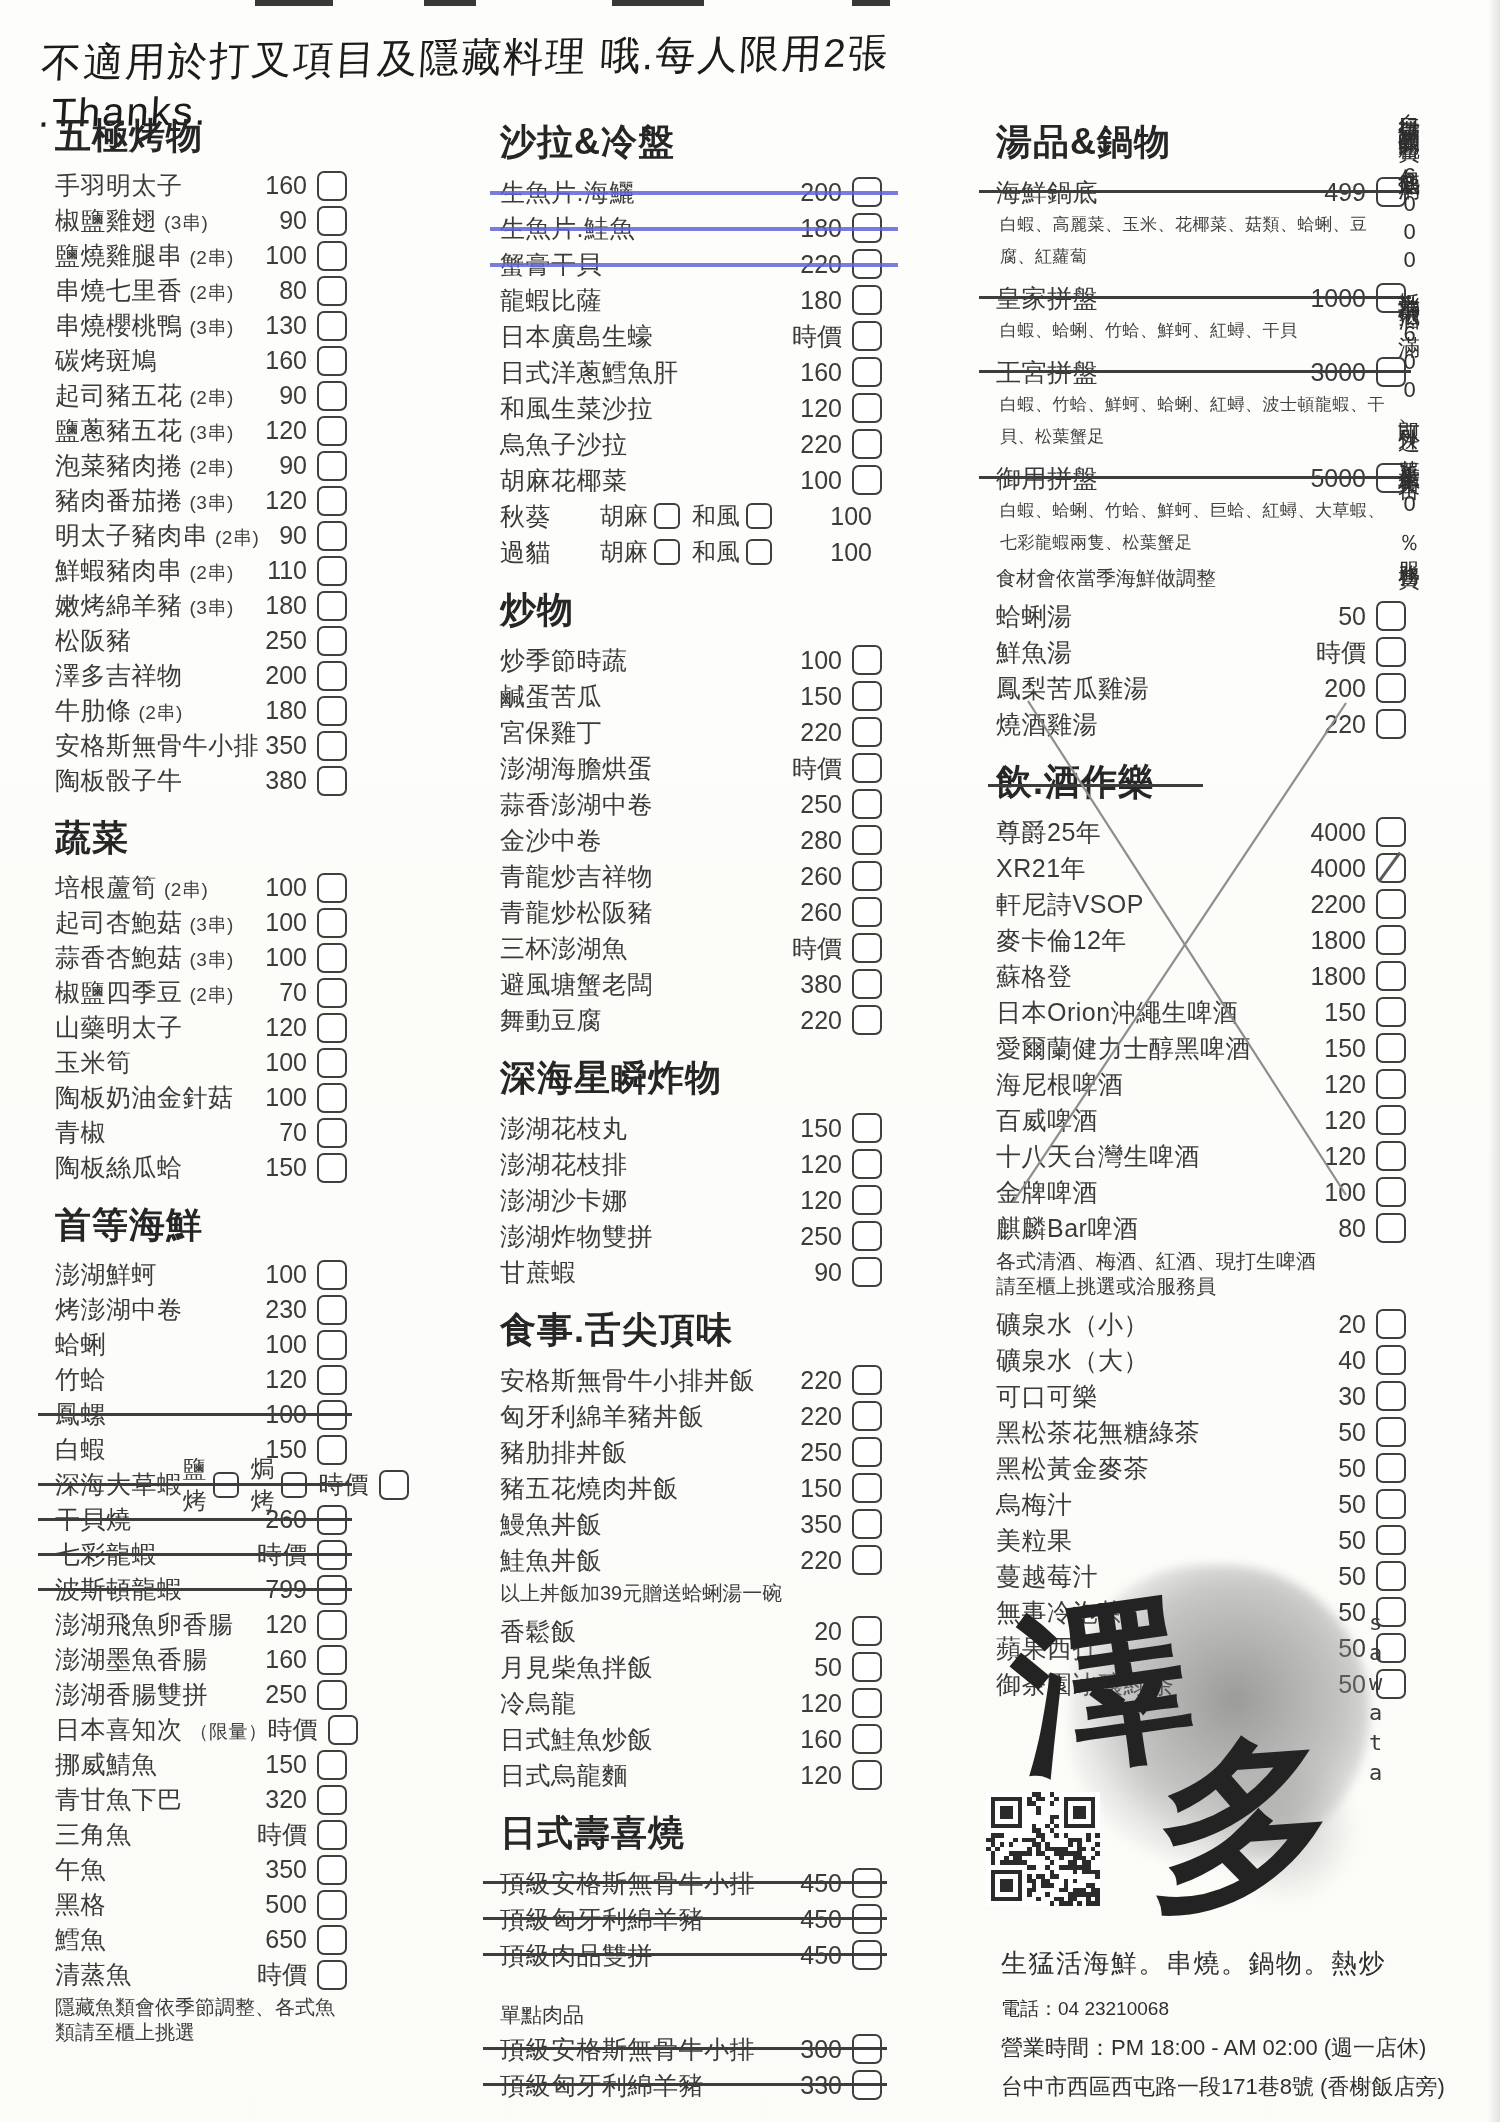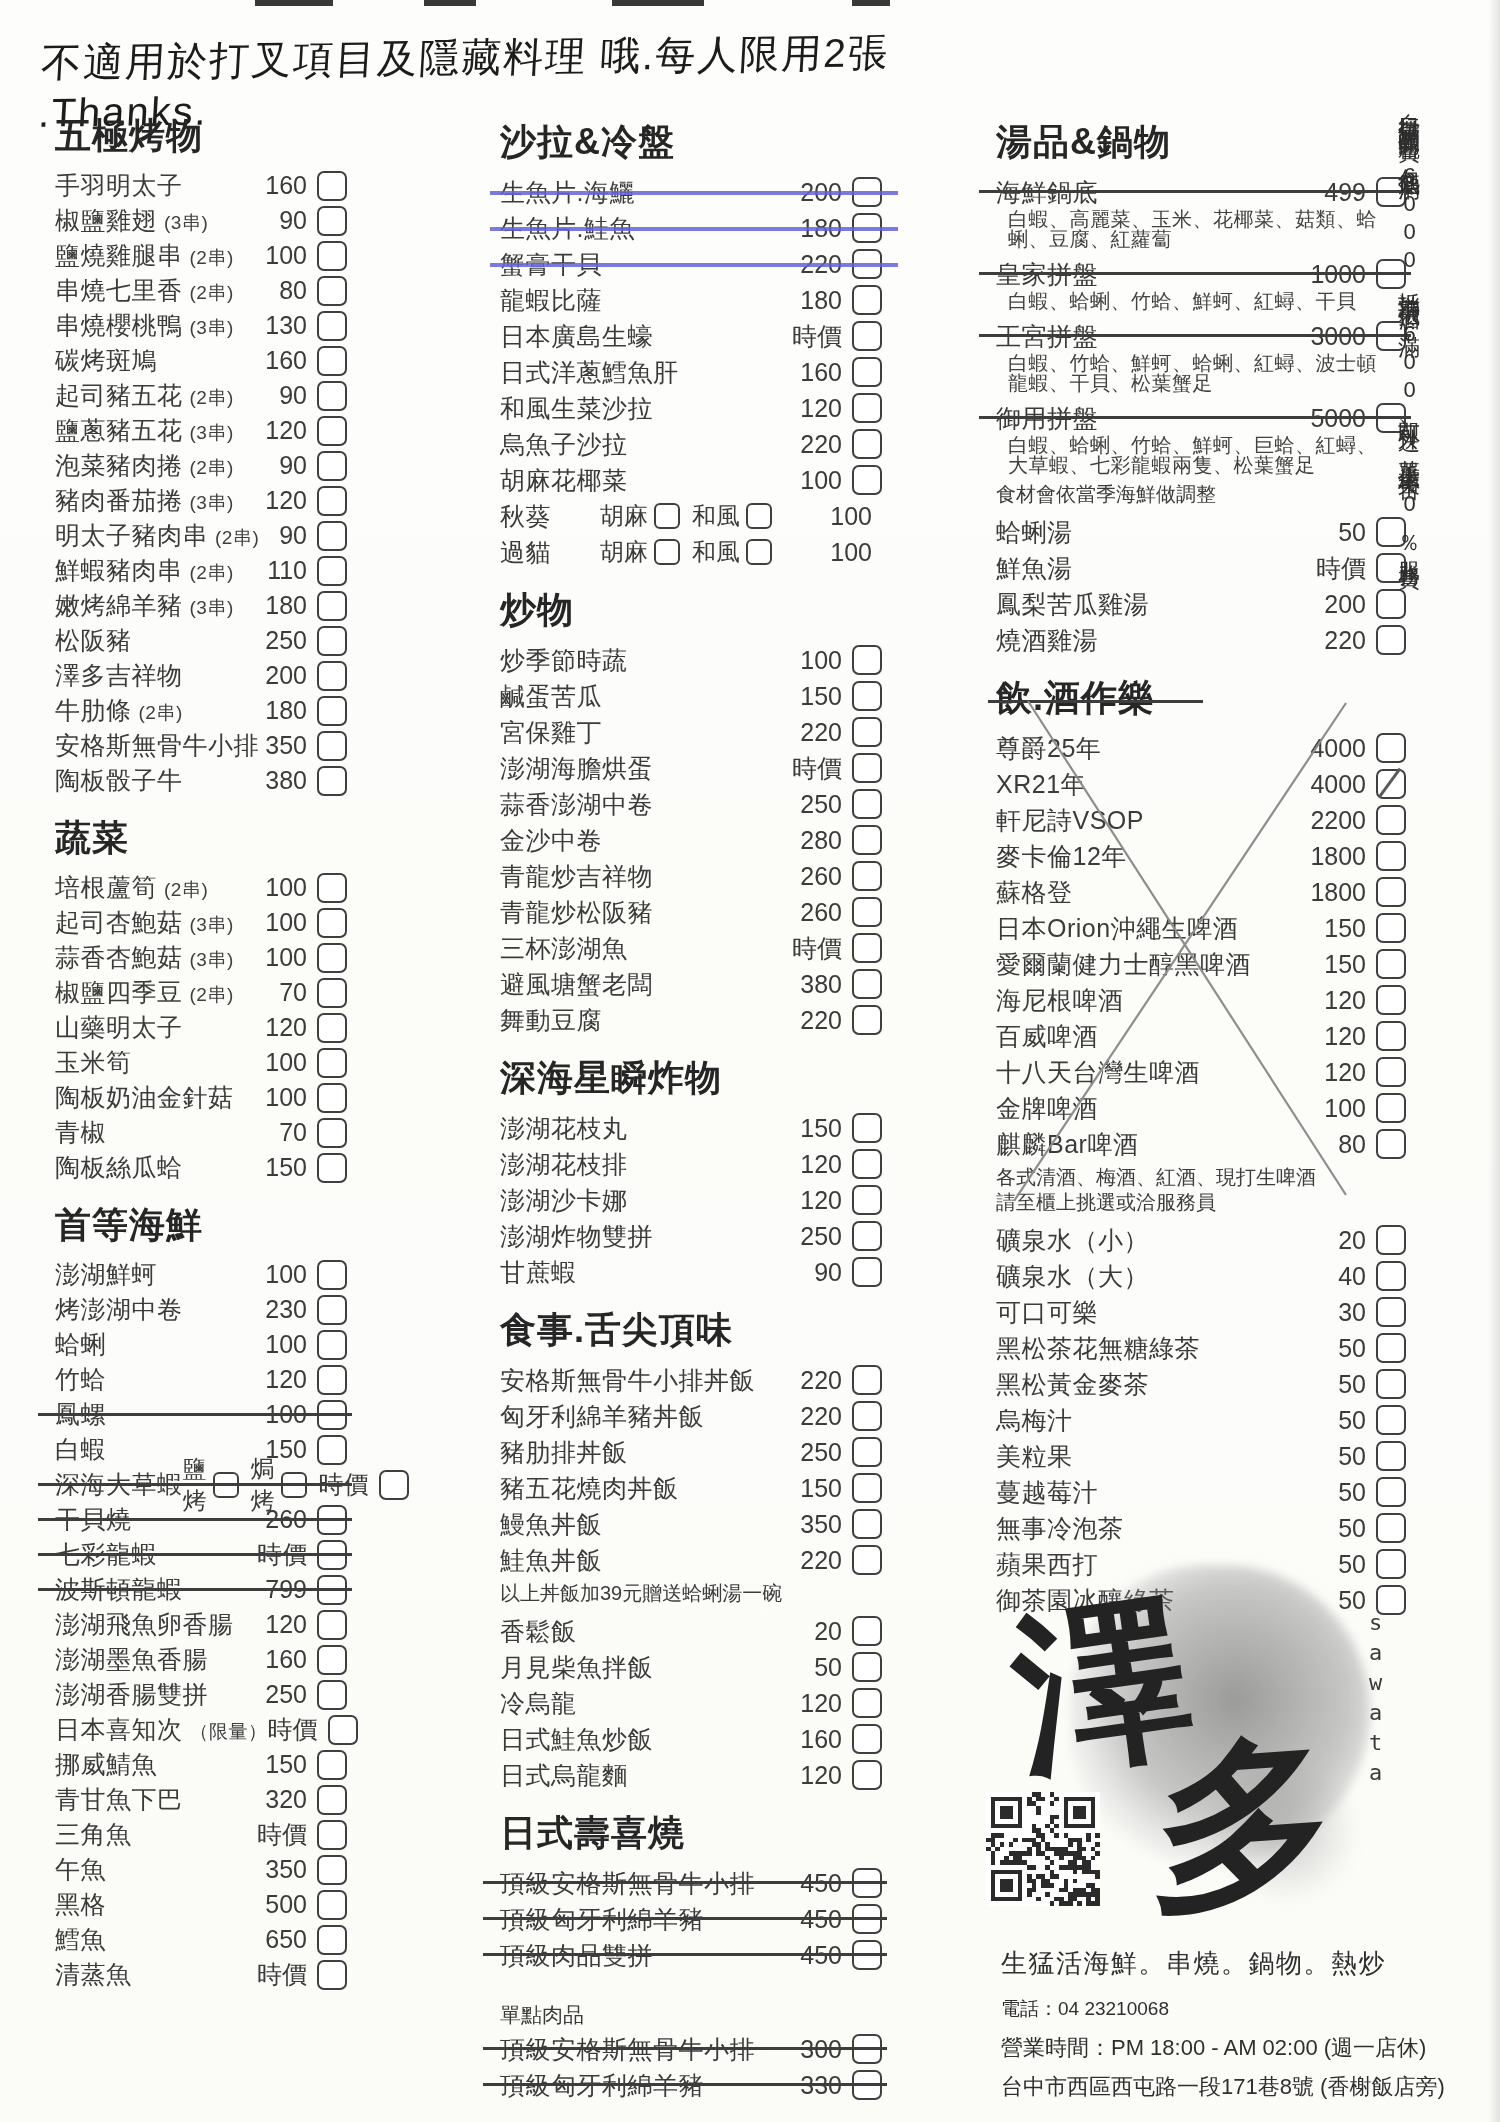--- a/index.html
+++ b/index.html
@@ -31,21 +31,21 @@
   .price{width:88px;text-align:right;margin-right:10px;font-size:25px;white-space:nowrap;}
   .cb{width:26px;height:26px;border:2.5px solid #3f3f3f;border-radius:7px;flex:none;position:relative;background:#fff;}
   .cb.small{width:22px;height:22px;margin:0 12px 0 6px;border-radius:6px;}
   .cb.checked::after{content:"";position:absolute;left:10px;top:-6px;width:2.5px;height:36px;
         background:#5a5a5a;transform:rotate(36deg);}
   .opt{font-size:24px;color:#3b3b3b;}
   .row.strike-dark::after{content:"";position:absolute;left:-17px;right:-5px;top:16px;height:2.5px;
         background:var(--strike-dark,#3d3d3d);}
   .row.strike-blue::after{content:"";position:absolute;left:-10px;right:-16px;top:17px;height:3.5px;
         background:var(--strike-blue,#6464d7);opacity:.85;}
-  .desc{font-size:20px;color:#414141;line-height:20px;margin:-1px 12px 7px;letter-spacing:.5px;}
+  .desc{font-size:17px;color:#414141;line-height:32px;margin:-1px 4px 7px;letter-spacing:.5px;}
   .note{font-size:20px;color:#3c3c3c;margin:3px 0 7px;line-height:25px;white-space:pre-line;}
   .subheader{font-size:21px;color:#3a3a3a;margin:28px 0 2px;}
 
   .side-note{position:absolute;left:1394px;top:96px;height:1200px;writing-mode:vertical-rl;
         text-orientation:upright;font-size:22px;letter-spacing:3px;color:#2e2e2e;}
 
   .cross-x{position:absolute;left:1000px;top:695px;pointer-events:none;}
 
   .logo{position:absolute;left:1010px;top:1555px;width:380px;height:410px;}
   .blob{position:absolute;left:60px;top:10px;width:300px;height:300px;border-radius:48% 52% 55% 45%;
@@ -320,20 +320,21 @@
       <div class="row">
         <span class="iname"><span>鱈魚</span></span>
         <span class="price">650</span>
         <span class="cb"></span>
       </div>
       <div class="row">
         <span class="iname"><span>清蒸魚</span></span>
         <span class="price">時價</span>
         <span class="cb"></span>
       </div>
+      <div class="note">隱藏魚類會依季節調整、各式魚類請至櫃上挑選</div>
     </div>
   <div id="col1" class="col">
       <div class="section-title"><span>沙拉&amp;冷盤</span></div>
       <div class="row strike-blue">
         <span class="iname"><span>生魚片.海鱺</span></span>
         <span class="price">200</span>
         <span class="cb"></span>
       </div>
       <div class="row strike-blue">
         <span class="iname"><span>生魚片.鮭魚</span></span>

